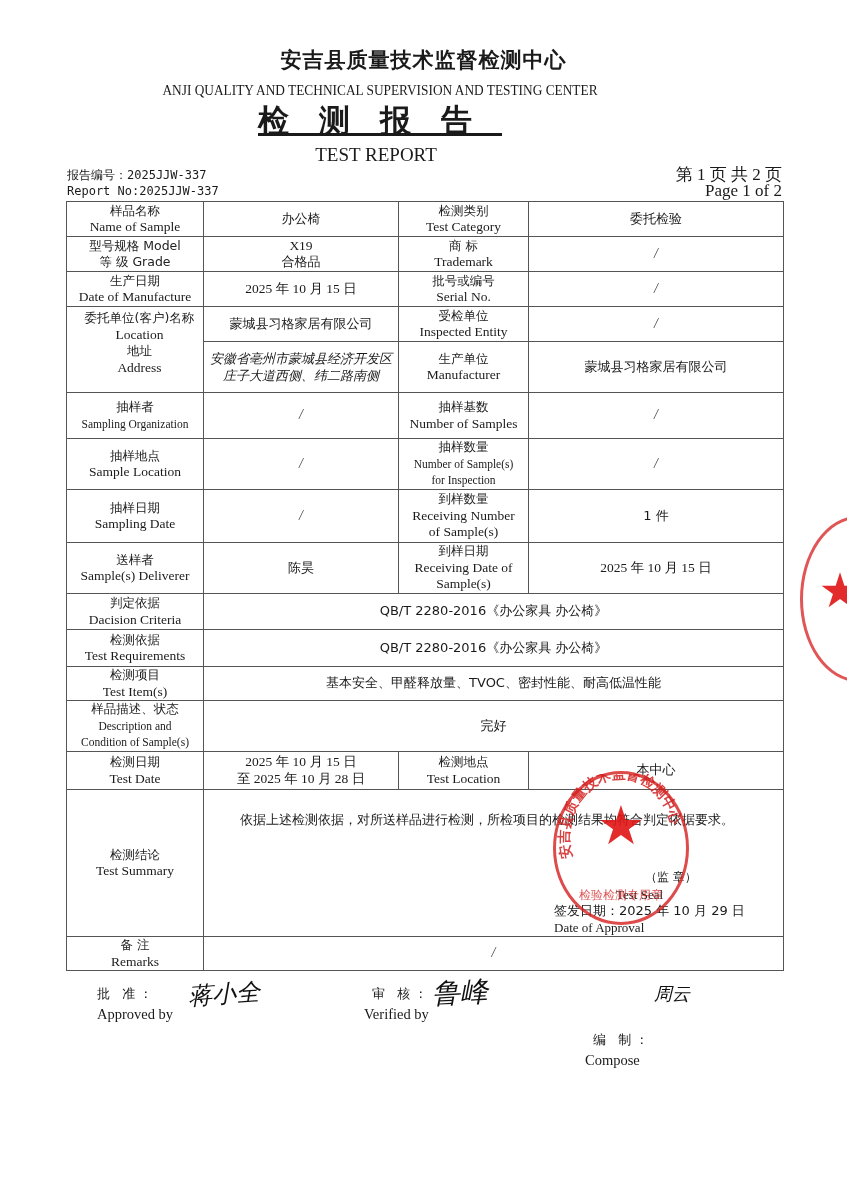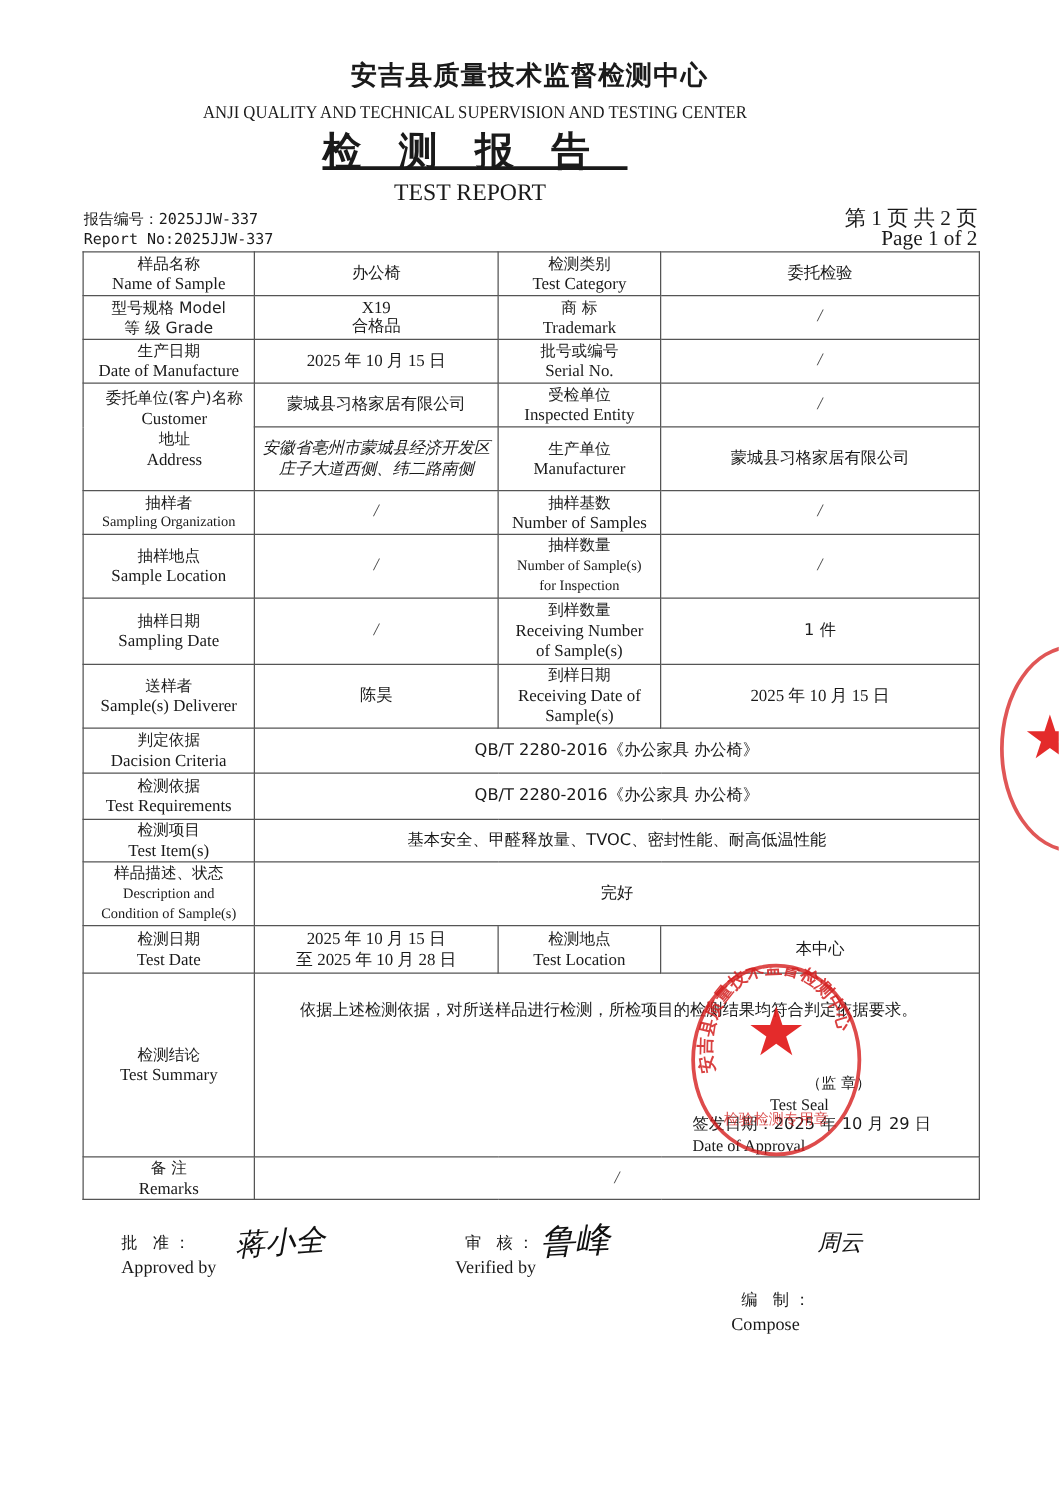--- a/index.html
+++ b/index.html
@@ -97,40 +97,40 @@
     <td><span>2025 年 10 月 15 日</span></td>
     <td>
           <div class="cn">批号或编号</div>
           <div>Serial No.</div>
         </td>
     <td><span class="slash">/</span></td>
   </tr>
   <tr style="height:35px">
     <td rowspan="2" style="vertical-align:top; padding-top:3px;padding-left:12px;">
       <div class="cn">委托单位(客户)名称</div>
-      <div>Customer</div>
+      <div>Location</div>
       <div class="cn">地址</div>
       <div>Address</div>
     </td>
     <td><span class="val">蒙城县习格家居有限公司</span></td>
     <td>
           <div class="cn">受检单位</div>
           <div>Inspected Entity</div>
         </td>
     <td><span class="slash">/</span></td>
   </tr>
   <tr style="height:51px">
     <td style="padding:0 6px;"><span class="val" style="line-height:17px;font-style:italic;">安徽省亳州市蒙城县经济开发区庄子大道西侧、纬二路南侧</span></td>
     <td>
           <div class="cn">生产单位</div>
           <div>Manufacturer</div>
         </td>
     <td><span class="val">蒙城县习格家居有限公司</span></td>
   </tr>
-  <tr style="height:35px">
+  <tr style="height:46px">
     <td>
           <div class="cn">抽样者</div>
           <div class="sm">Sampling Organization</div>
         </td>
     <td><span class="slash">/</span></td>
     <td>
           <div class="cn">抽样基数</div>
           <div>Number of Samples</div>
         </td>
     <td><span class="slash">/</span></td>

